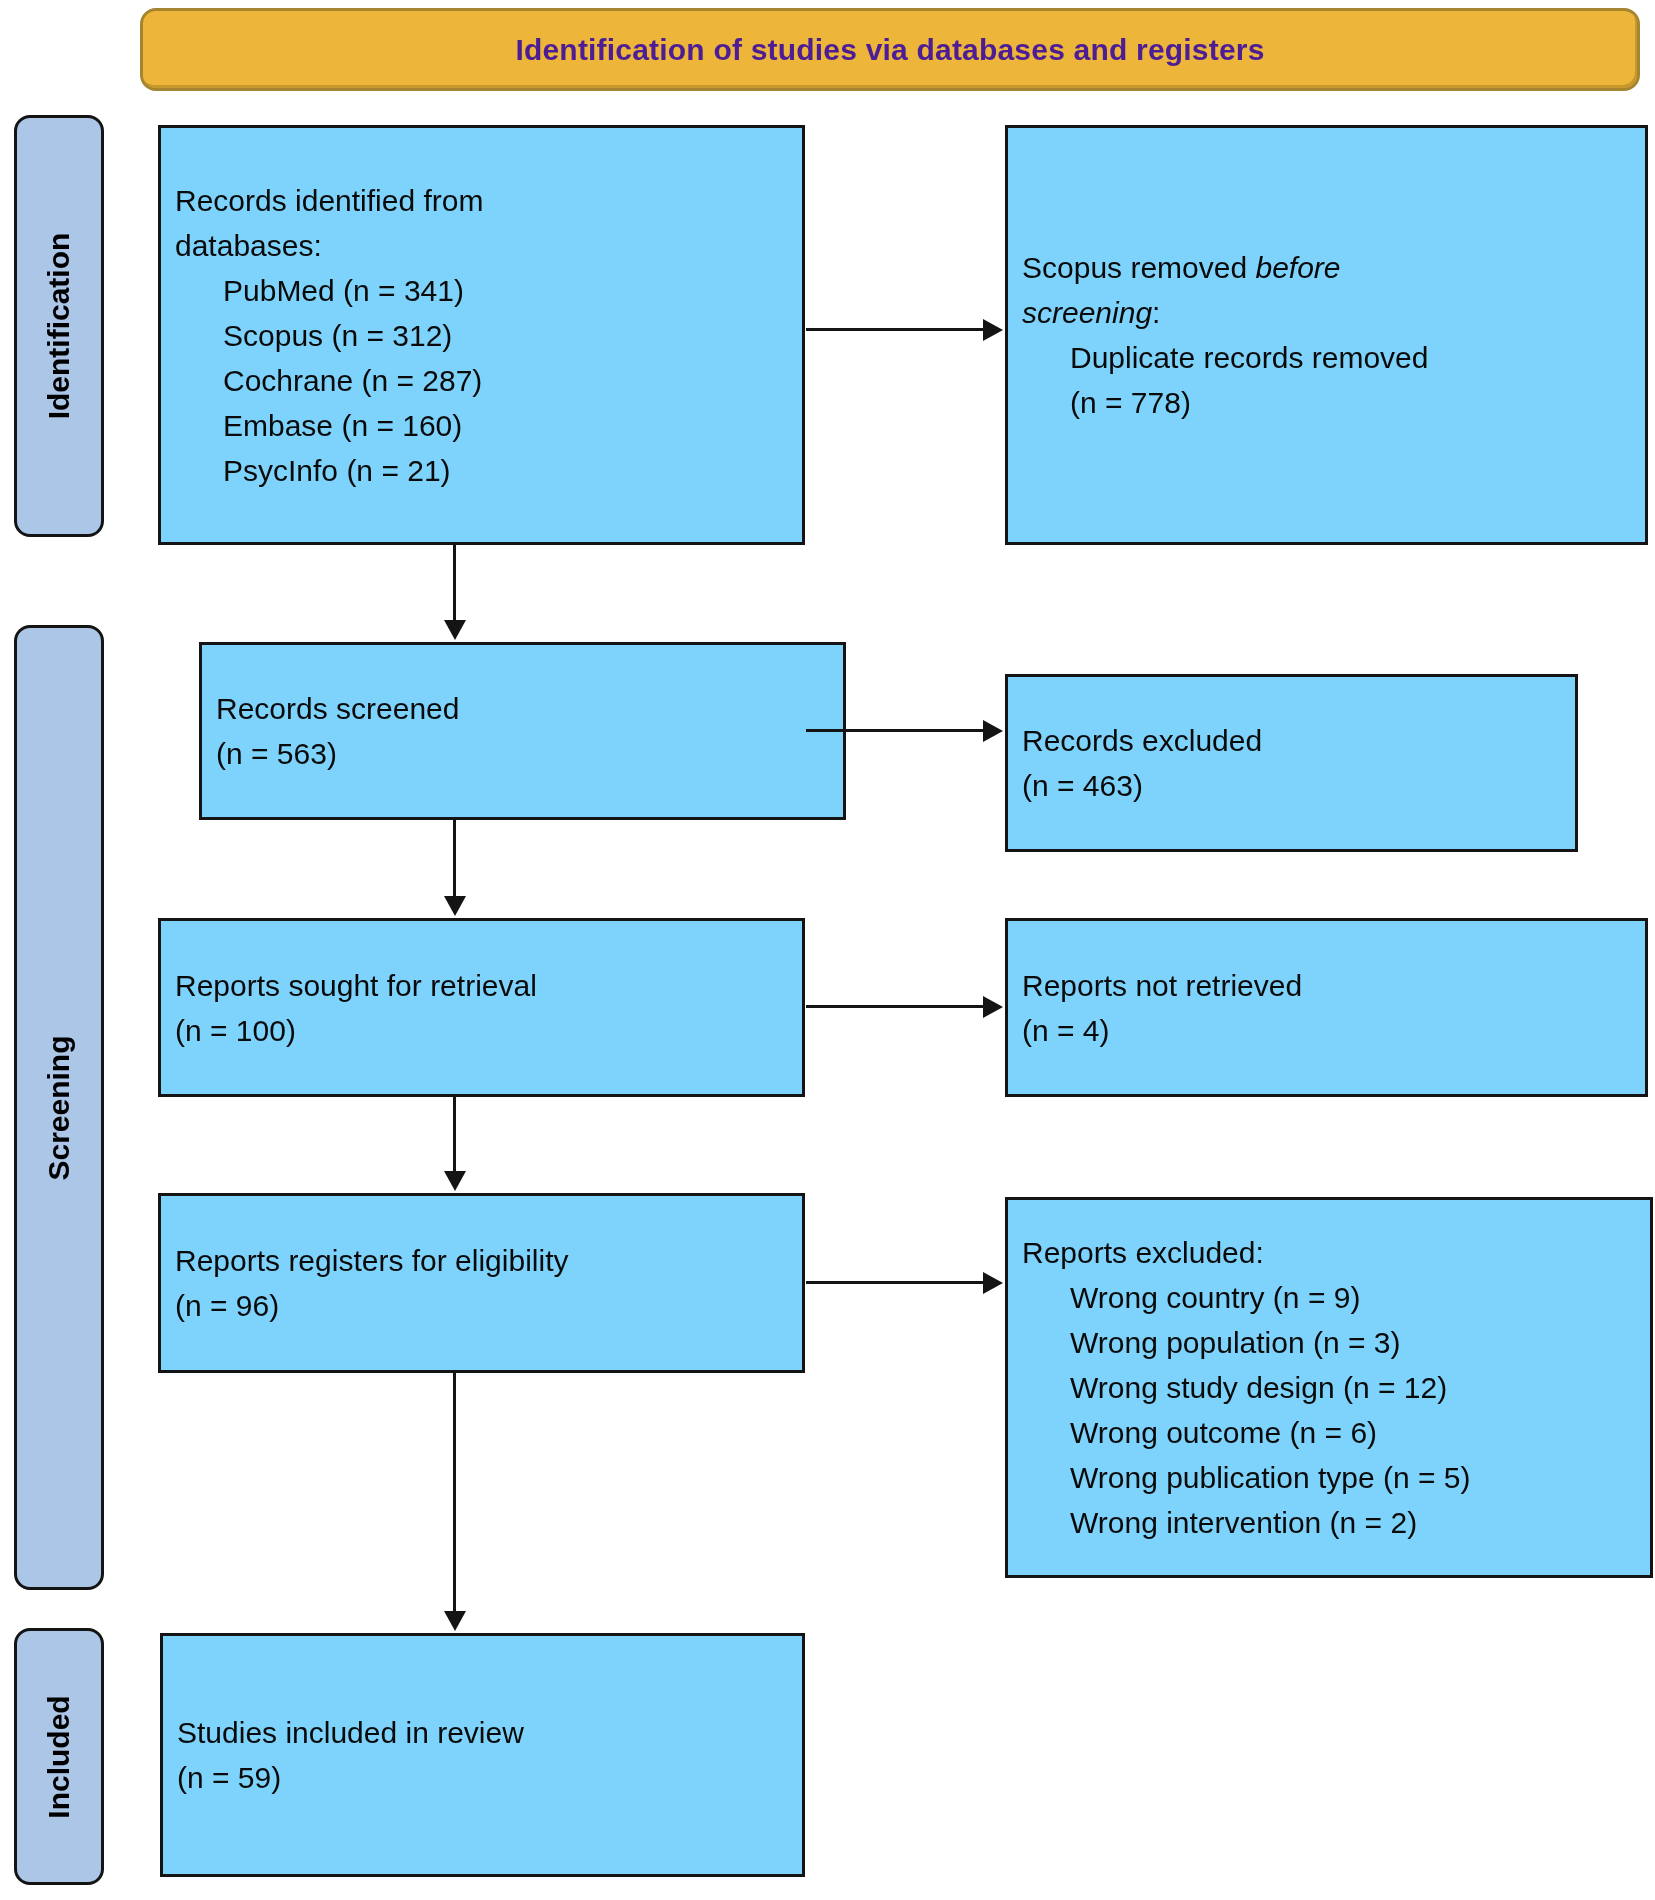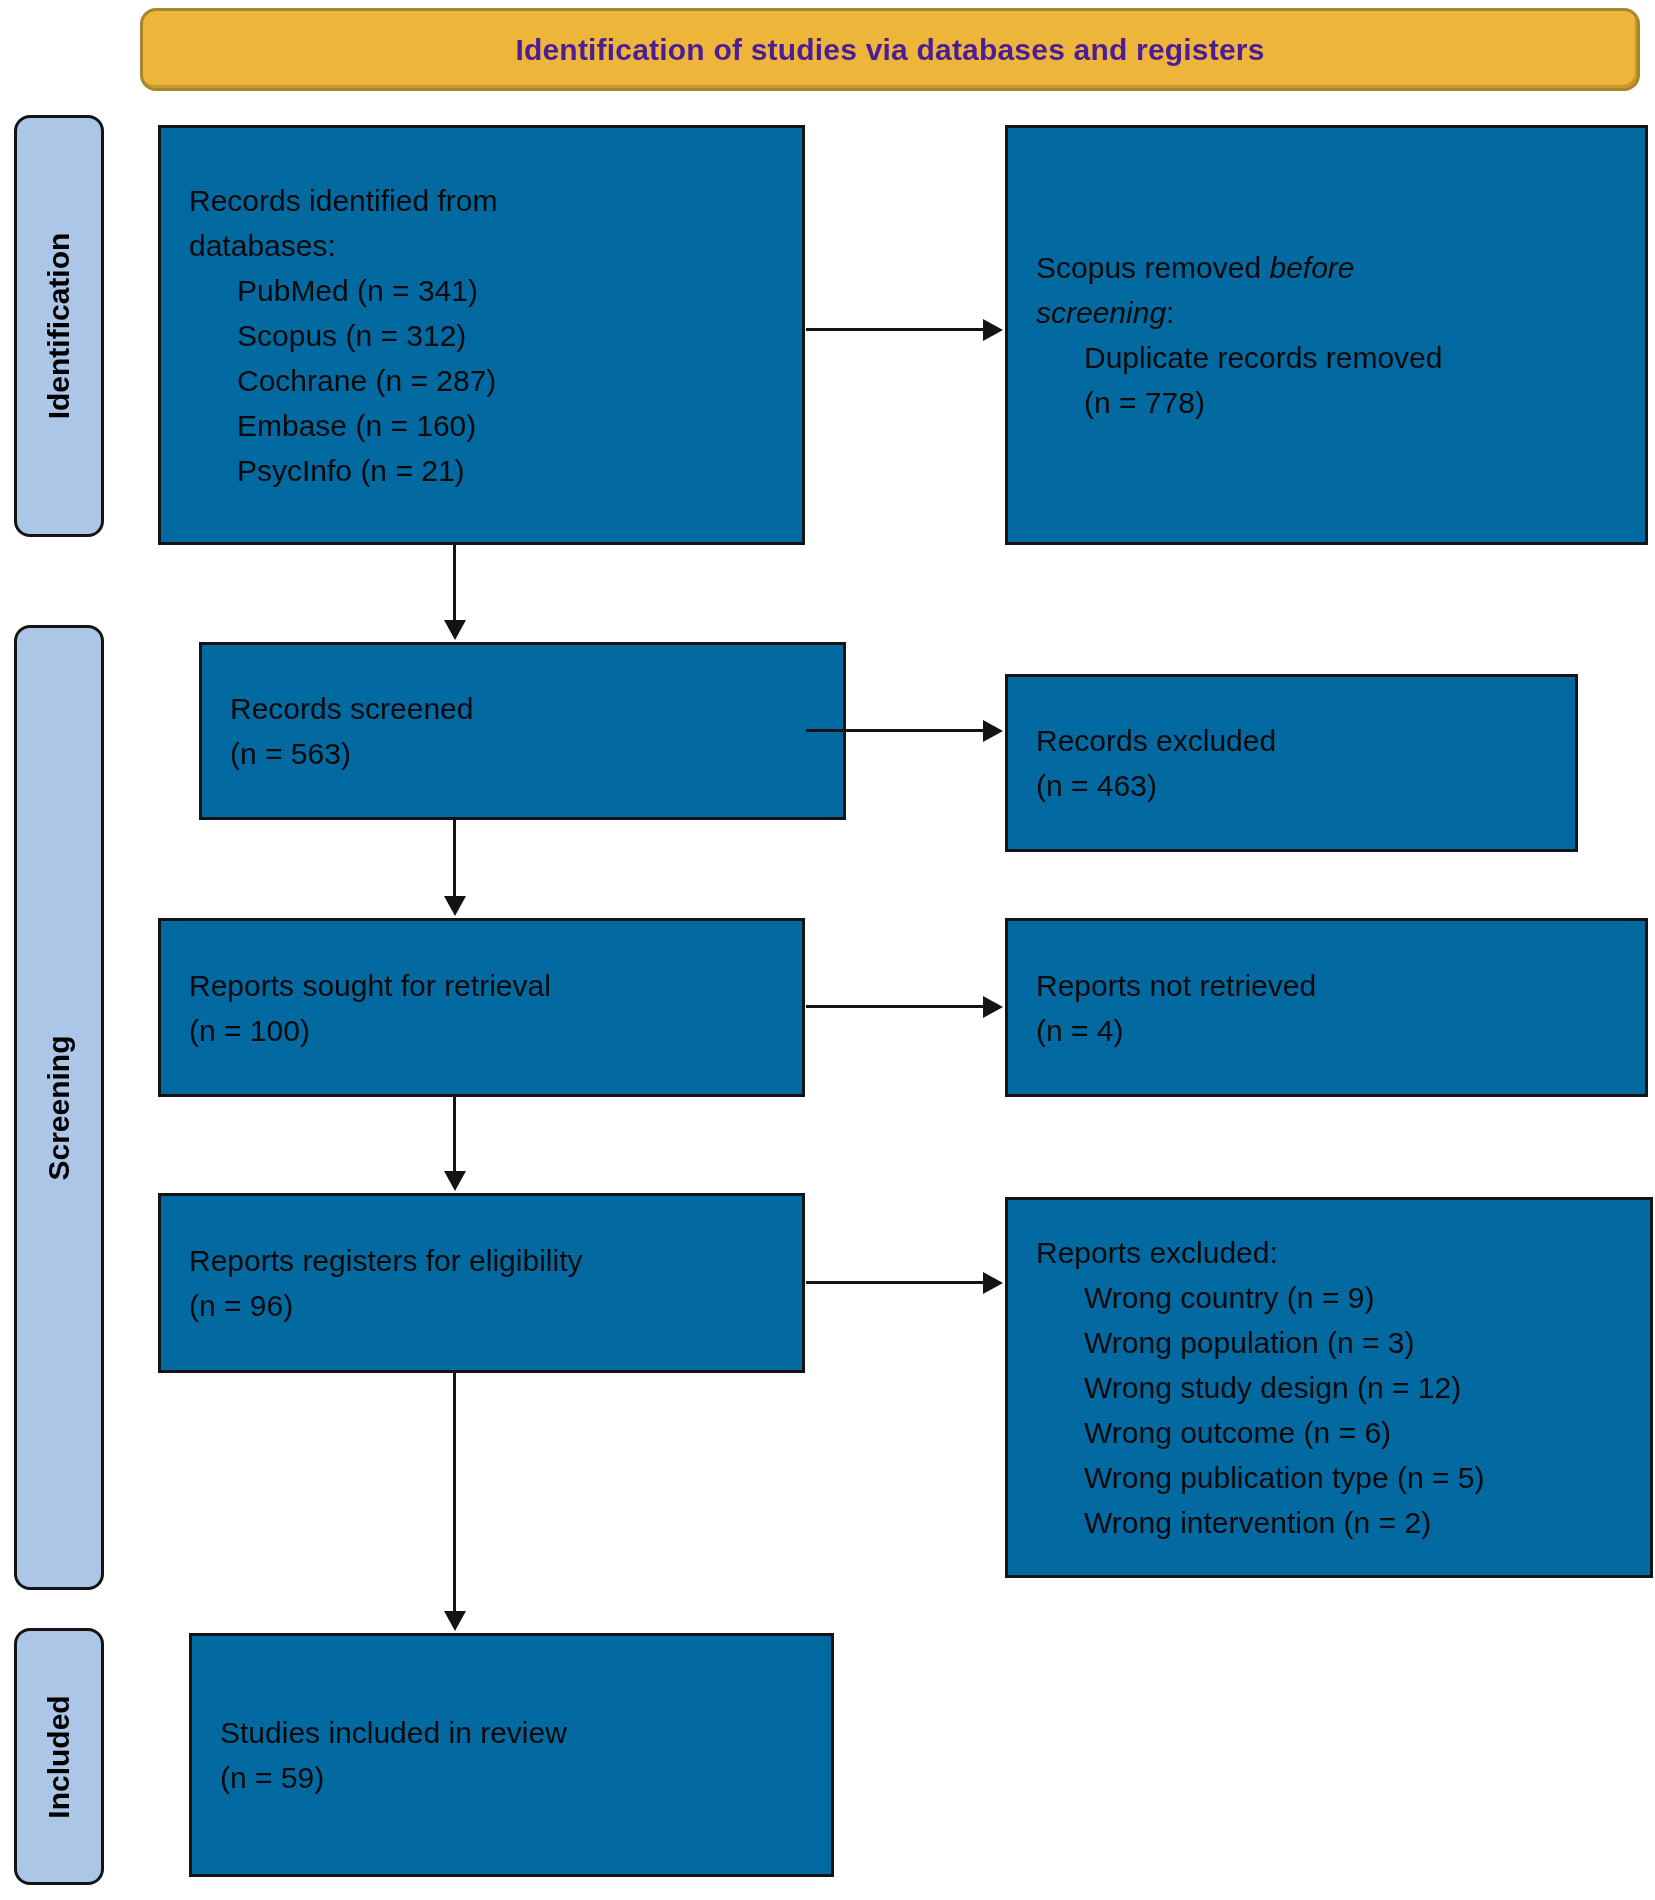--- a/index.html
+++ b/index.html
@@ -51,39 +51,39 @@
     white-space: nowrap;
     font-size: 30px; font-weight: bold; color: #000;
   }
   .stage-identification { top: 115px; height: 422px; }
   .stage-screening     { top: 625px; height: 965px; }
   .stage-included      { top: 1628px; height: 257px; }
 
   
   .box {
     position: absolute;
-    background: #0369a1;
+    background: #7dd3fc;
     border: 3px solid var(--line-color);
     display: flex; flex-direction: column; justify-content: center;
-    padding: 10px 18px 10px 28px;
+    padding: 10px 18px 10px 14px;
     font-size: 30px; line-height: 45px;
   }
   .box .line { white-space: nowrap; }
   .box .line.indent { padding-left: 48px; }
   .box .italic { font-style: italic; }
 
   .box-records-identified   { left: 158px;  top: 125px;  width: 647px; height: 420px; }
   .box-records-removed      { left: 1005px; top: 125px;  width: 643px; height: 420px; }
   .box-records-screened     { left: 158px;  top: 642px;  width: 647px; height: 178px; margin-left: 41px; }
   .box-records-excluded     { left: 1005px; top: 674px;  width: 573px; height: 178px; }
   .box-reports-sought       { left: 158px;  top: 918px;  width: 647px; height: 179px; }
   .box-reports-not-retrieved{ left: 1005px; top: 918px;  width: 643px; height: 179px; }
   .box-reports-assessed     { left: 158px;  top: 1193px; width: 647px; height: 180px; }
   .box-reports-excluded     { left: 1005px; top: 1197px; width: 648px; height: 381px; }
-  .box-studies-included     { left: 160px;  top: 1633px; width: 645px; height: 244px; margin-left: 29px; }
+  .box-studies-included     { left: 160px;  top: 1633px; width: 645px; height: 244px; }
 
   
   .arrow-down { position: absolute; width: 22px; }
   .arrow-down .shaft {
     position: absolute; left: 9px; top: 0;
     width: 3px; height: calc(100% - 20px);
     background: var(--line-color);
   }
   .arrow-down .head {
     position: absolute; left: 0; bottom: 0;

